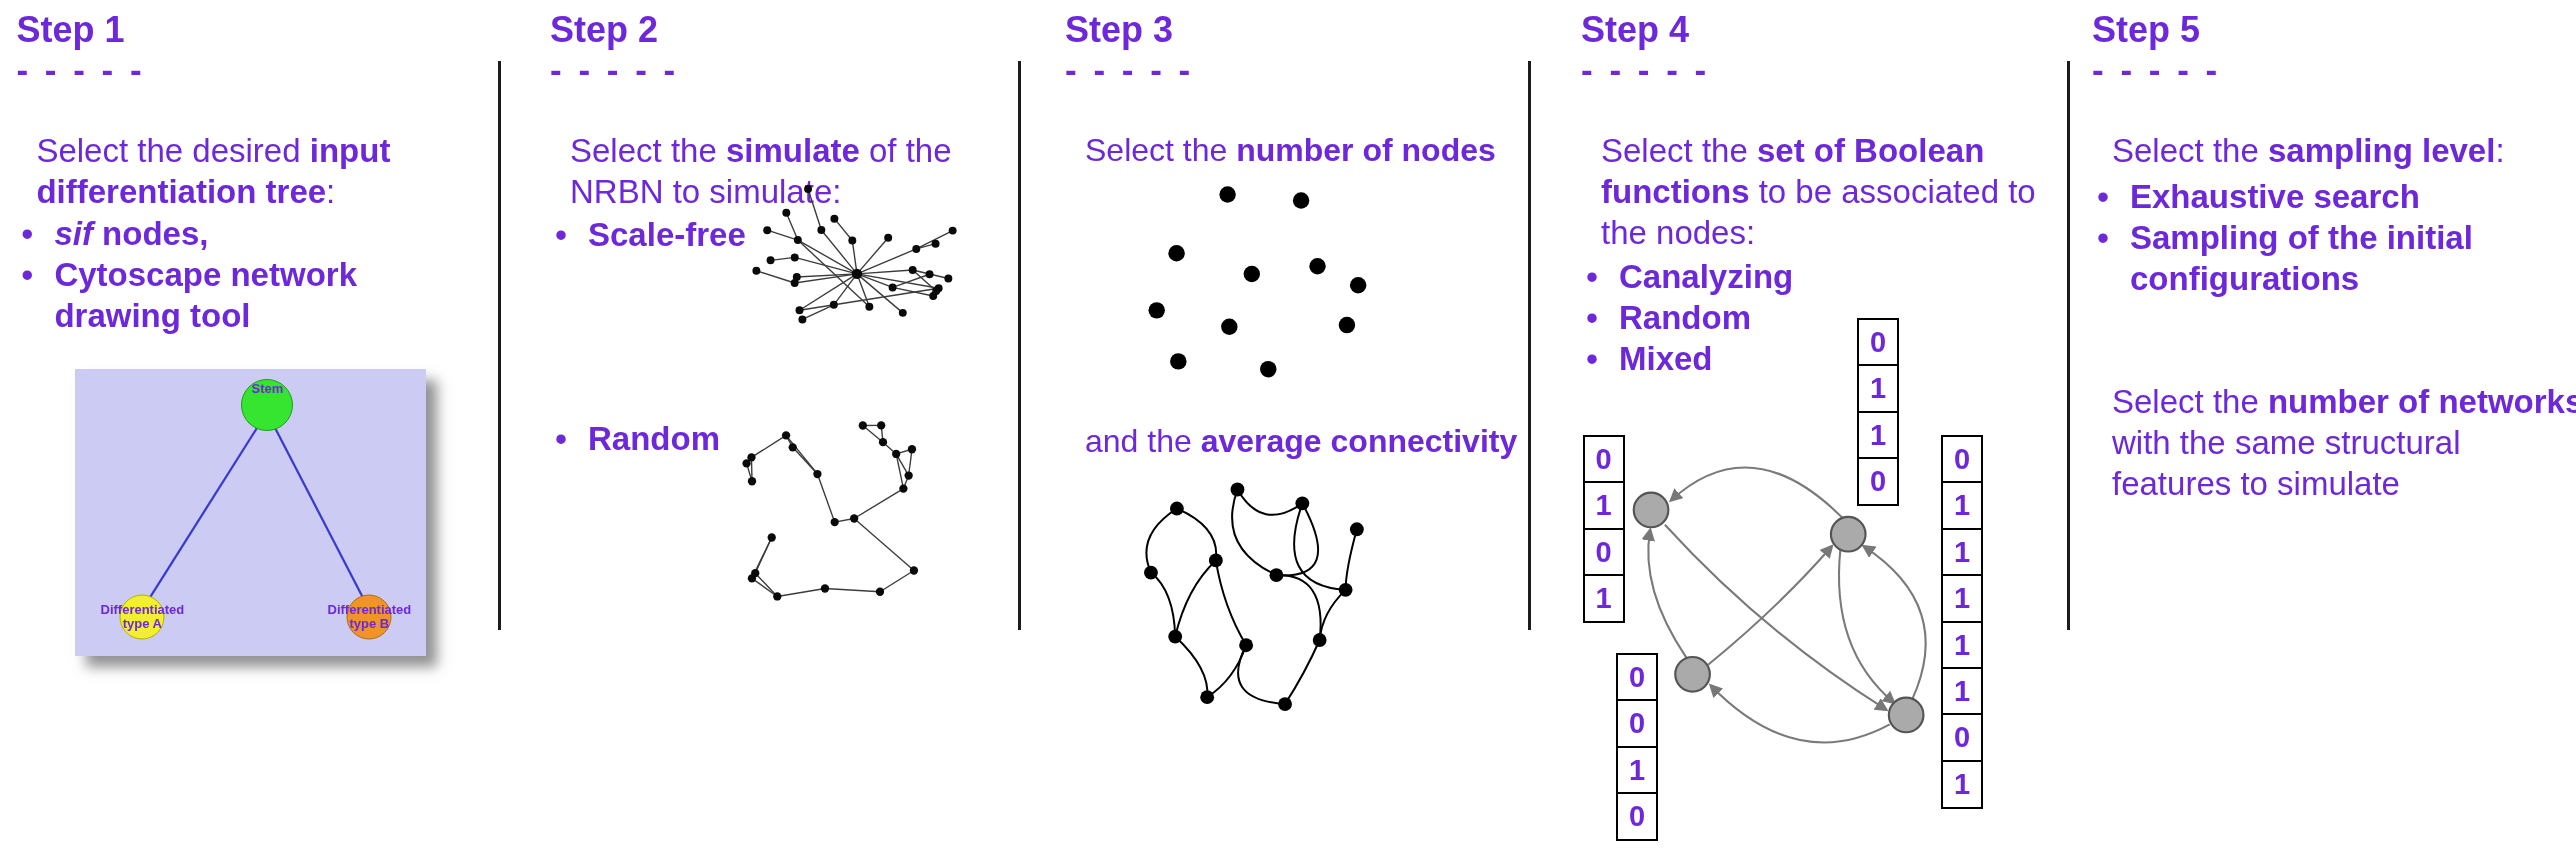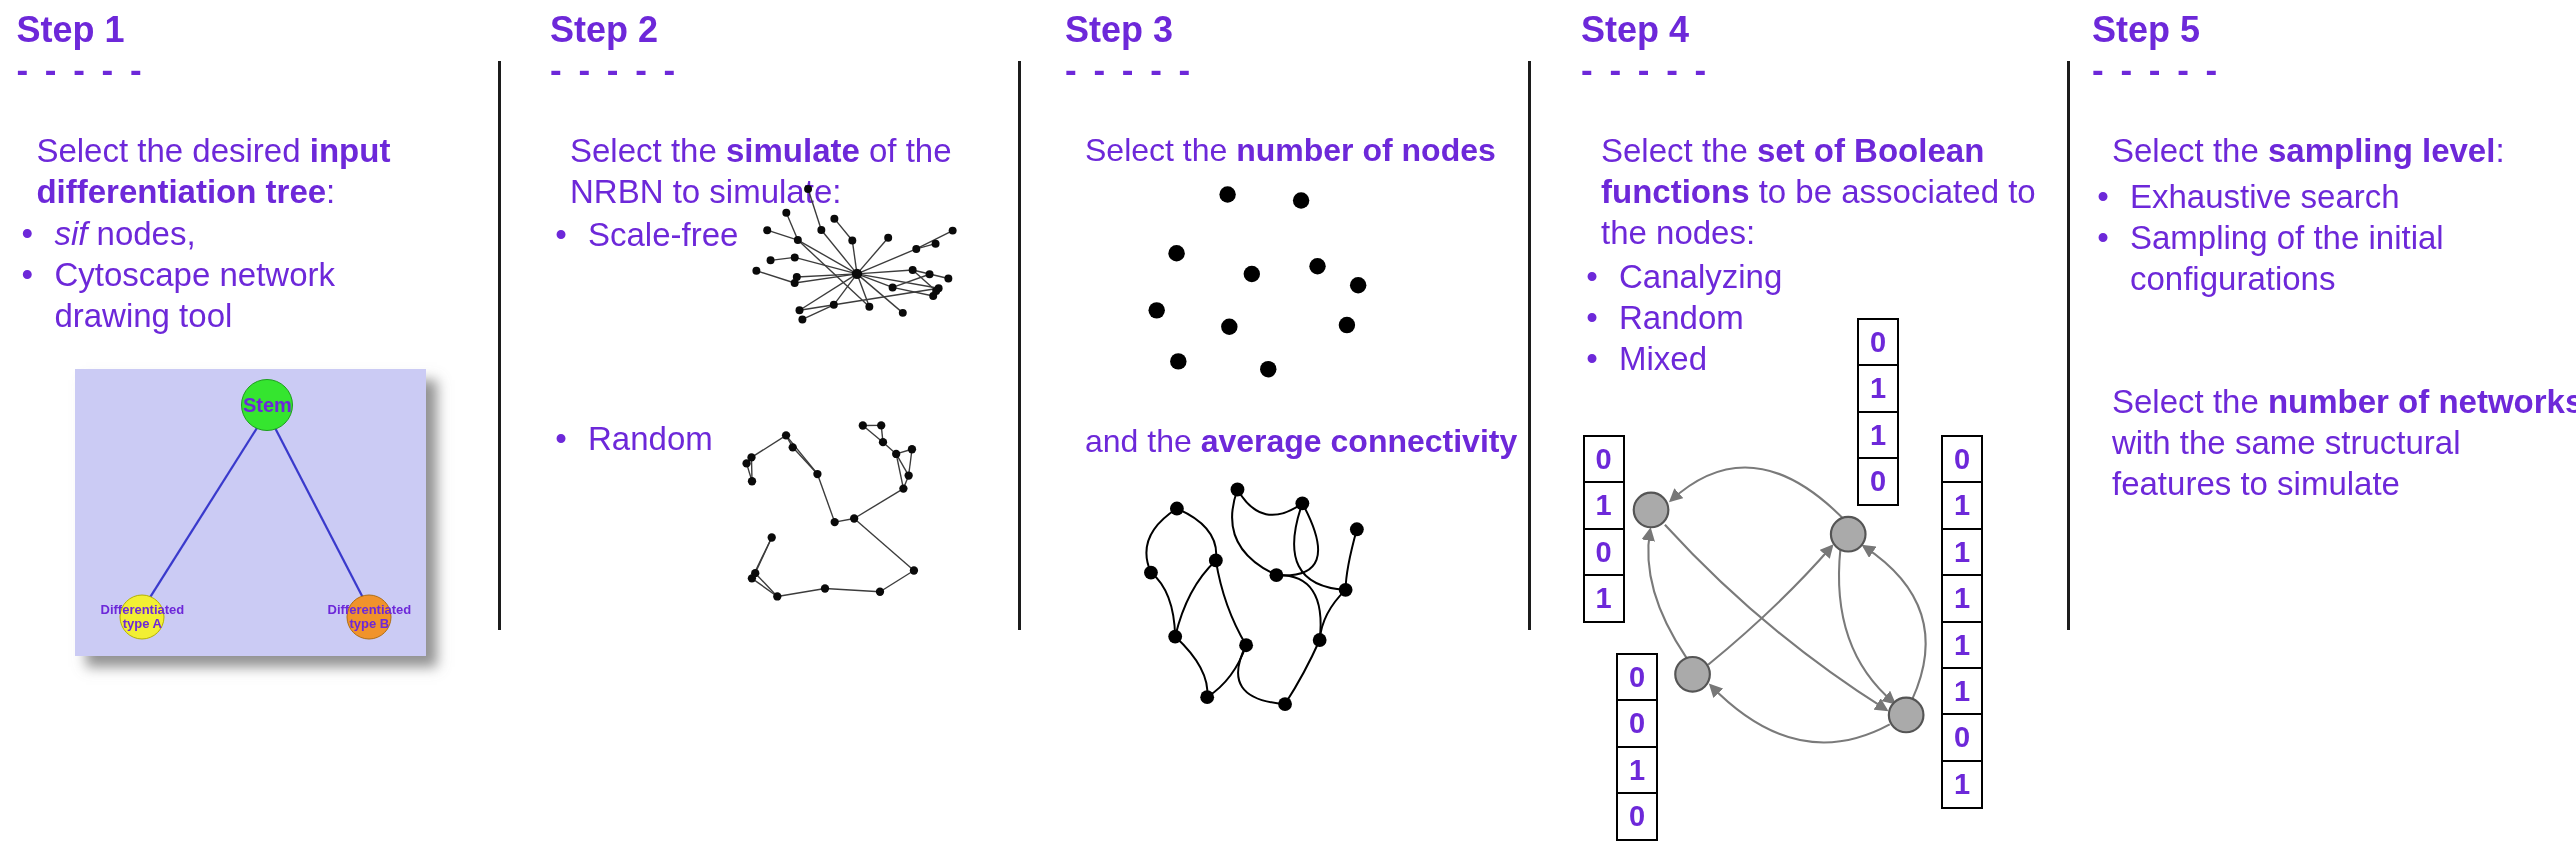--- a/index.html
+++ b/index.html
@@ -5,21 +5,21 @@
   *{margin:0;padding:0;box-sizing:border-box;}
   body{background:#fff;}
   .canvas{position:relative;width:2576px;height:851px;background:#ffffff;
           font-family:"Liberation Sans",sans-serif;color:#6d28d9;overflow:hidden;}
   .col{position:absolute;top:0;height:100%;}
   .step-title{position:absolute;top:8.7px;left:0;font-size:36px;font-weight:bold;}
   .dashes{position:absolute;top:50px;left:0;font-size:35px;font-weight:bold;letter-spacing:3.5px;}
   .lead{position:absolute;left:0;font-size:33px;line-height:41px;margin-left:20px;}
   .nowrap{white-space:nowrap;}
   .blist{position:absolute;left:0;font-size:33px;}
-  .bullet{position:relative;padding-left:38px;line-height:41px;}
+  .bullet{position:relative;padding-left:38px;line-height:41px;font-weight:bold;}
   .bullet::before{content:"\2022";position:absolute;left:5.2px;}
   .vdiv{position:absolute;top:61px;height:569px;width:2.6px;background:#1c1c1c;}
   .fig{position:absolute;}
   
   .tree-box{position:absolute;box-shadow:11.2px 11.2px 12px rgba(110,110,110,0.75);}
   .tree-node{position:absolute;border-radius:50%;transform:translate(-50%,-50%);z-index:1;}
   .tree-label{position:absolute;transform:translate(-50%,-50%);z-index:2;font-weight:bold;
               text-align:center;line-height:1.05;white-space:nowrap;}
   
   .ttable{position:absolute;z-index:3;display:flex;flex-direction:column;}
@@ -43,21 +43,21 @@
     </div>
 
     <div class="tree-box" style="left: 59px; top: 369px; width: 351px; height: 287px; background: rgb(203, 203, 244);">
       <svg width="351" height="287" viewBox="0 0 406 332" style="position:absolute;left:0;top:0;z-index:0">
         <line x1="222" y1="50" x2="78" y2="278" stroke="#3a3acc" stroke-width="2.6"></line>
         <line x1="222" y1="50" x2="340" y2="278" stroke="#3a3acc" stroke-width="2.6"></line>
       </svg>
       <div class="tree-node" style="left: 192px; top: 36px; width: 52px; height: 52px; border: 1.7px solid rgb(30, 158, 30); background: rgb(53, 229, 47);"></div>
       <div class="tree-node" style="left: 67px; top: 248px; width: 45px; height: 45px; border: 1.7px solid rgb(181, 178, 0); background: rgb(242, 239, 51);"></div>
       <div class="tree-node" style="left: 294px; top: 248px; width: 45px; height: 45px; border: 1.7px solid rgb(176, 109, 18); background: rgb(240, 147, 43);"></div>
-      <div class="tree-label" style="left:192px;top:36px;font-size:20px">Stem</div>
+      <div class="tree-label" style="left:192px;top:20px;font-size:13px">Stem</div>
       <div class="tree-label" style="left:67px;top:248px;font-size:13px"><span>Differentiated</span><br><span>type A</span></div>
       <div class="tree-label" style="left:294px;top:248px;font-size:13px"><span>Differentiated</span><br><span>type B</span></div>
     </div>
   </section>
 
   <div class="vdiv" style="left:498px"></div>
 
   <section class="col" style="left:550px;width:467px">
     <div class="step-title">Step 2</div>
     <div class="dashes">- - - - -</div>

